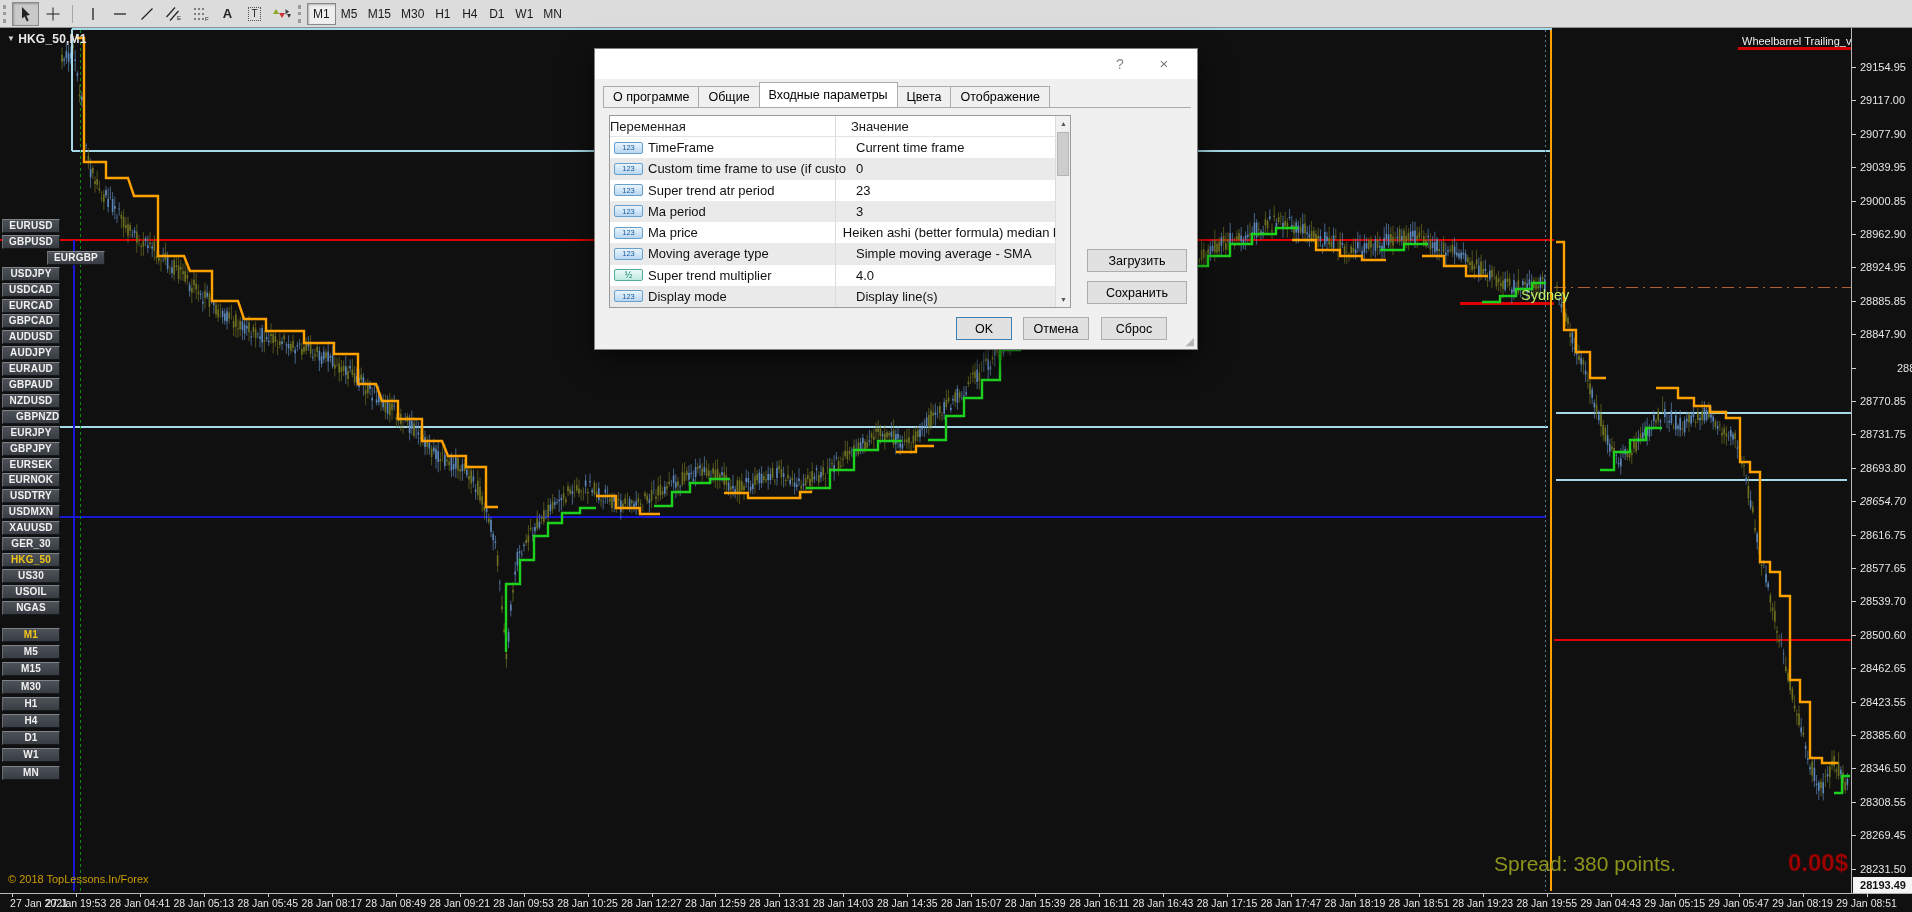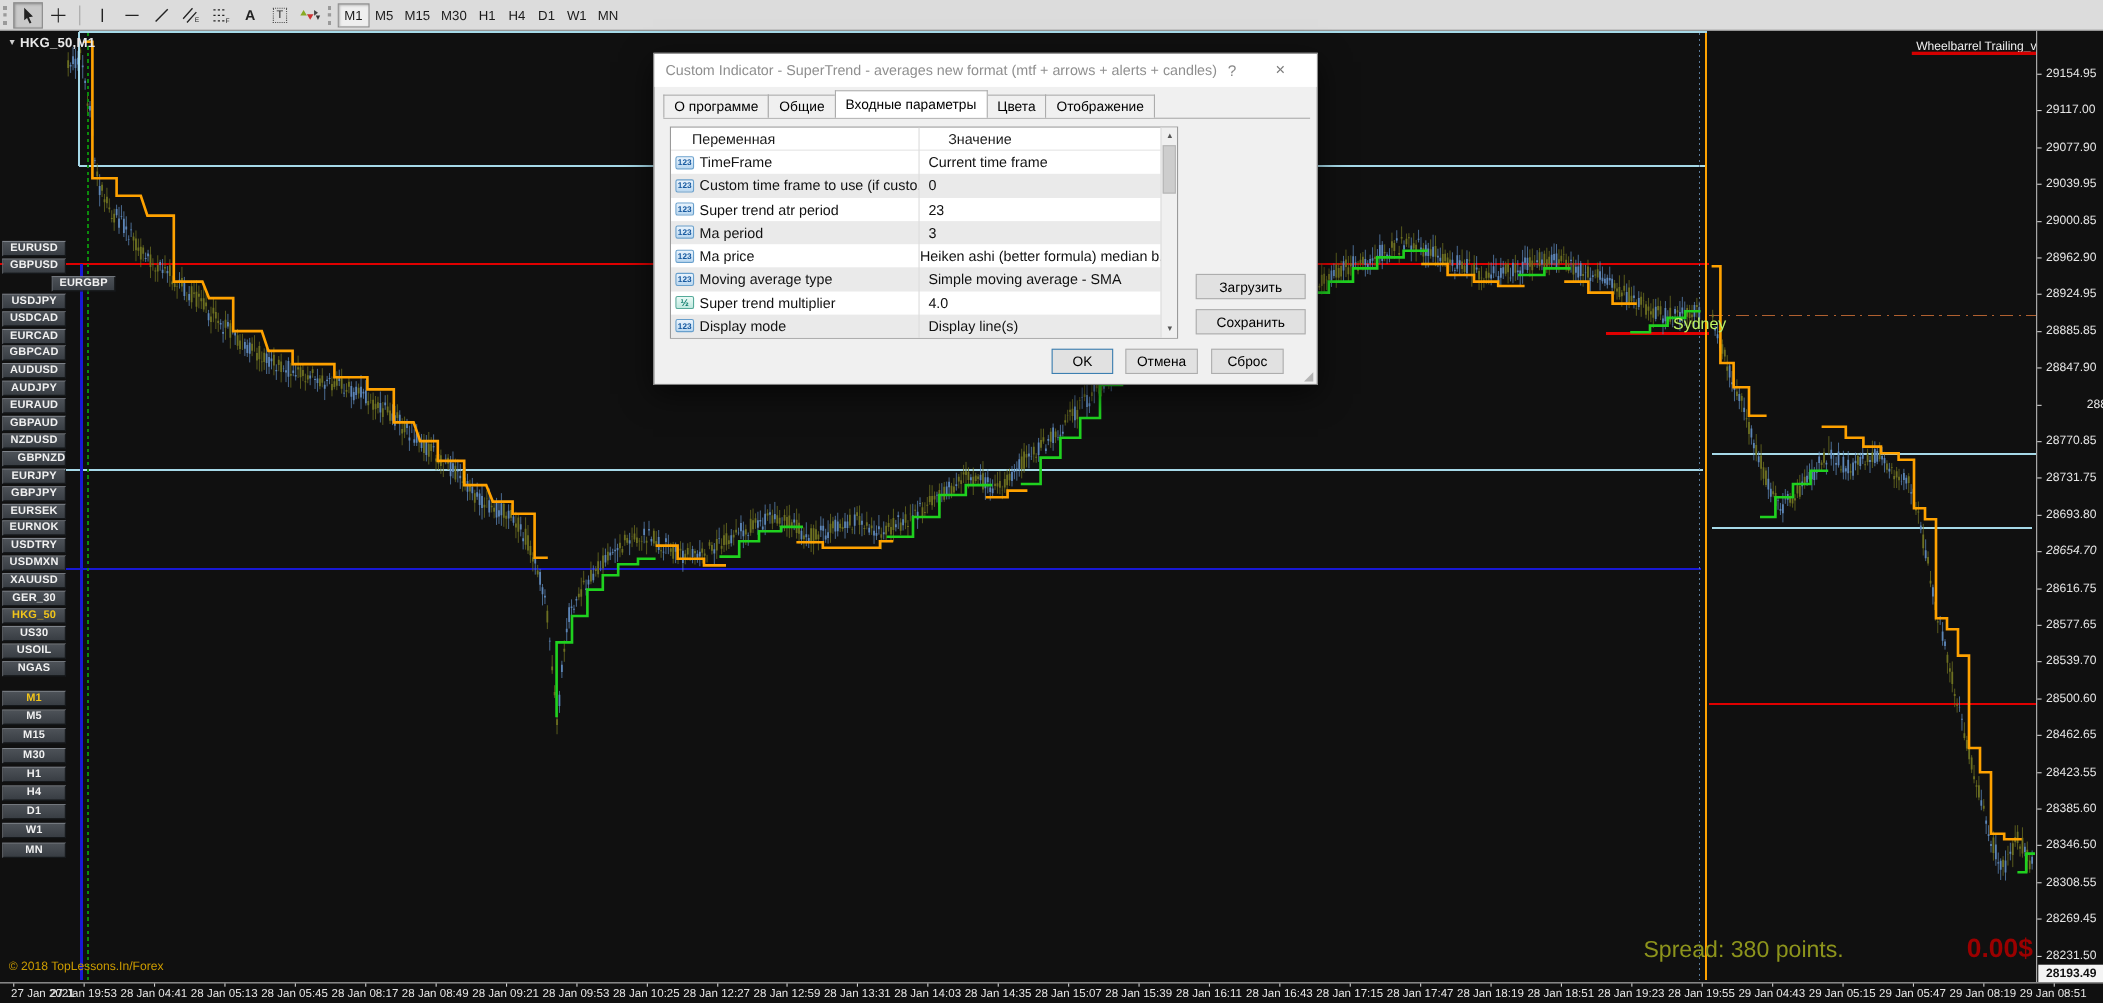--- a/index.html
+++ b/index.html
@@ -49,26 +49,26 @@
   .dlg-title-text{margin-left:10px;color:#8f8f8f;font-size:13px;white-space:nowrap}
   .dlg-help{position:absolute;right:62px;top:0;width:30px;text-align:center;color:#8a8a8a;font-size:14px;line-height:30px}
   .dlg-close{position:absolute;right:16px;top:0;width:34px;text-align:center;color:#7a7a7a;font-size:15px;line-height:30px}
   .dlg-tabs{position:absolute;left:8px;top:34px;display:flex;align-items:flex-end;height:24px;z-index:2}
   .dlg-tab{padding:0 9px;font-size:12.5px;color:#000;background:#f0f0f0;border:1px solid #acacac;border-bottom:none;margin-right:-1px;height:21px;line-height:21px}
   .dlg-tab.active{background:#fff;height:25px;line-height:24px;position:relative;z-index:3}
   .dlg-tabline{position:absolute;left:8px;width:588px;top:58px;border-top:1px solid #acacac}
   .dlg-table{position:absolute;left:14px;top:66px;width:462px;height:193px;background:#fff;border:1px solid #9a9a9a;display:flex;flex-direction:column}
   .col-divider{position:absolute;left:225px;top:0;bottom:0;width:1px;background:#dcdcdc}
   .tbl-head{display:flex;height:21px;align-items:center;border-bottom:1px solid #e4e4e4;font-size:13px;color:#1a1a1a;flex:none}
-  .tbl-head .col-name{width:225px;padding-left:19px}
-  .tbl-head .col-val{padding-left:27px}
+  .tbl-head .col-name{width:225px;padding-left:0}
+  .tbl-head .col-val{padding-left:16px}
   .tbl-body{flex:1;display:flex;flex-direction:column;width:446px}
   .p-row{flex:1;display:flex;align-items:center;font-size:13px;color:#111}
   .p-row.alt{background:#eaeaea}
-  .p-icon{width:17px;height:12px;margin:0 5px 0 4px;background:linear-gradient(#eaf4fd,#b9d7f0);border:1px solid #68a0cd;color:#17599f;font-size:7.5px;font-weight:bold;display:inline-flex;align-items:center;justify-content:center;border-radius:2px;flex:none}
+  .p-icon{width:29px;height:12px;margin:0 5px 0 4px;background:linear-gradient(#eaf4fd,#b9d7f0);border:1px solid #68a0cd;color:#17599f;font-size:7.5px;font-weight:normal;display:inline-flex;align-items:center;justify-content:center;border-radius:2px;flex:none}
   .p-icon.half{color:#0a7a6a;border-color:#55aa99;background:linear-gradient(#eafaf6,#bfe8de);font-size:9px}
   .p-name{width:199px;white-space:nowrap;overflow:hidden}
   .p-val{padding-left:9px;white-space:nowrap;overflow:hidden}
   .tbl-scroll{position:absolute;right:0;top:0;bottom:0;width:15px;background:#f0f0f0;border-left:1px solid #dcdcdc}
   .sc-up,.sc-down{position:absolute;left:0;width:15px;height:15px;color:#555;font-size:7px;text-align:center;line-height:15px}
   .sc-up{top:0}.sc-down{bottom:0}
   .sc-thumb{position:absolute;left:1px;top:16px;width:12px;height:44px;background:#cdcdcd;border:1px solid #b5b5b5}
   .dlg-side-btn{position:absolute;left:492px;width:100px;height:23px;background:#e1e1e1;border:1px solid #adadad;font-size:12.5px;font-family:"Liberation Sans",sans-serif;color:#000}
   .dlg-side-btn.load{top:200px}.dlg-side-btn.save{top:232px}
   .dlg-btn{position:absolute;top:268px;height:23px;background:#e1e1e1;border:1px solid #adadad;font-size:12.5px;font-family:"Liberation Sans",sans-serif;color:#000}
@@ -355,21 +355,20 @@
       <div class="ta-tick" style="left: 1738.65px;"></div>
       <div class="ta-label" style="left: 1699.65px;">29 Jan 05:47</div>
       <div class="ta-tick" style="left: 1802.6px;"></div>
       <div class="ta-label" style="left: 1763.6px;">29 Jan 08:19</div>
       <div class="ta-tick" style="left: 1866.55px;"></div>
       <div class="ta-label" style="left: 1827.55px;">29 Jan 08:51</div>
     </div>
 
   <div class="dialog">
     <div class="dlg-title">
-      <span class="dlg-title-text">Custom Indicator - SuperTrend - averages new format (mtf + arrows + alerts + candles)</span>
       <span class="dlg-help">?</span>
       <span class="dlg-close">×</span>
     </div>
     <div class="dlg-tabs" id="dlg-tabs">
         <div class="dlg-tab">О программе</div>
         <div class="dlg-tab">Общие</div>
         <div class="dlg-tab active">Входные параметры</div>
         <div class="dlg-tab">Цвета</div>
         <div class="dlg-tab">Отображение</div>
       </div>

